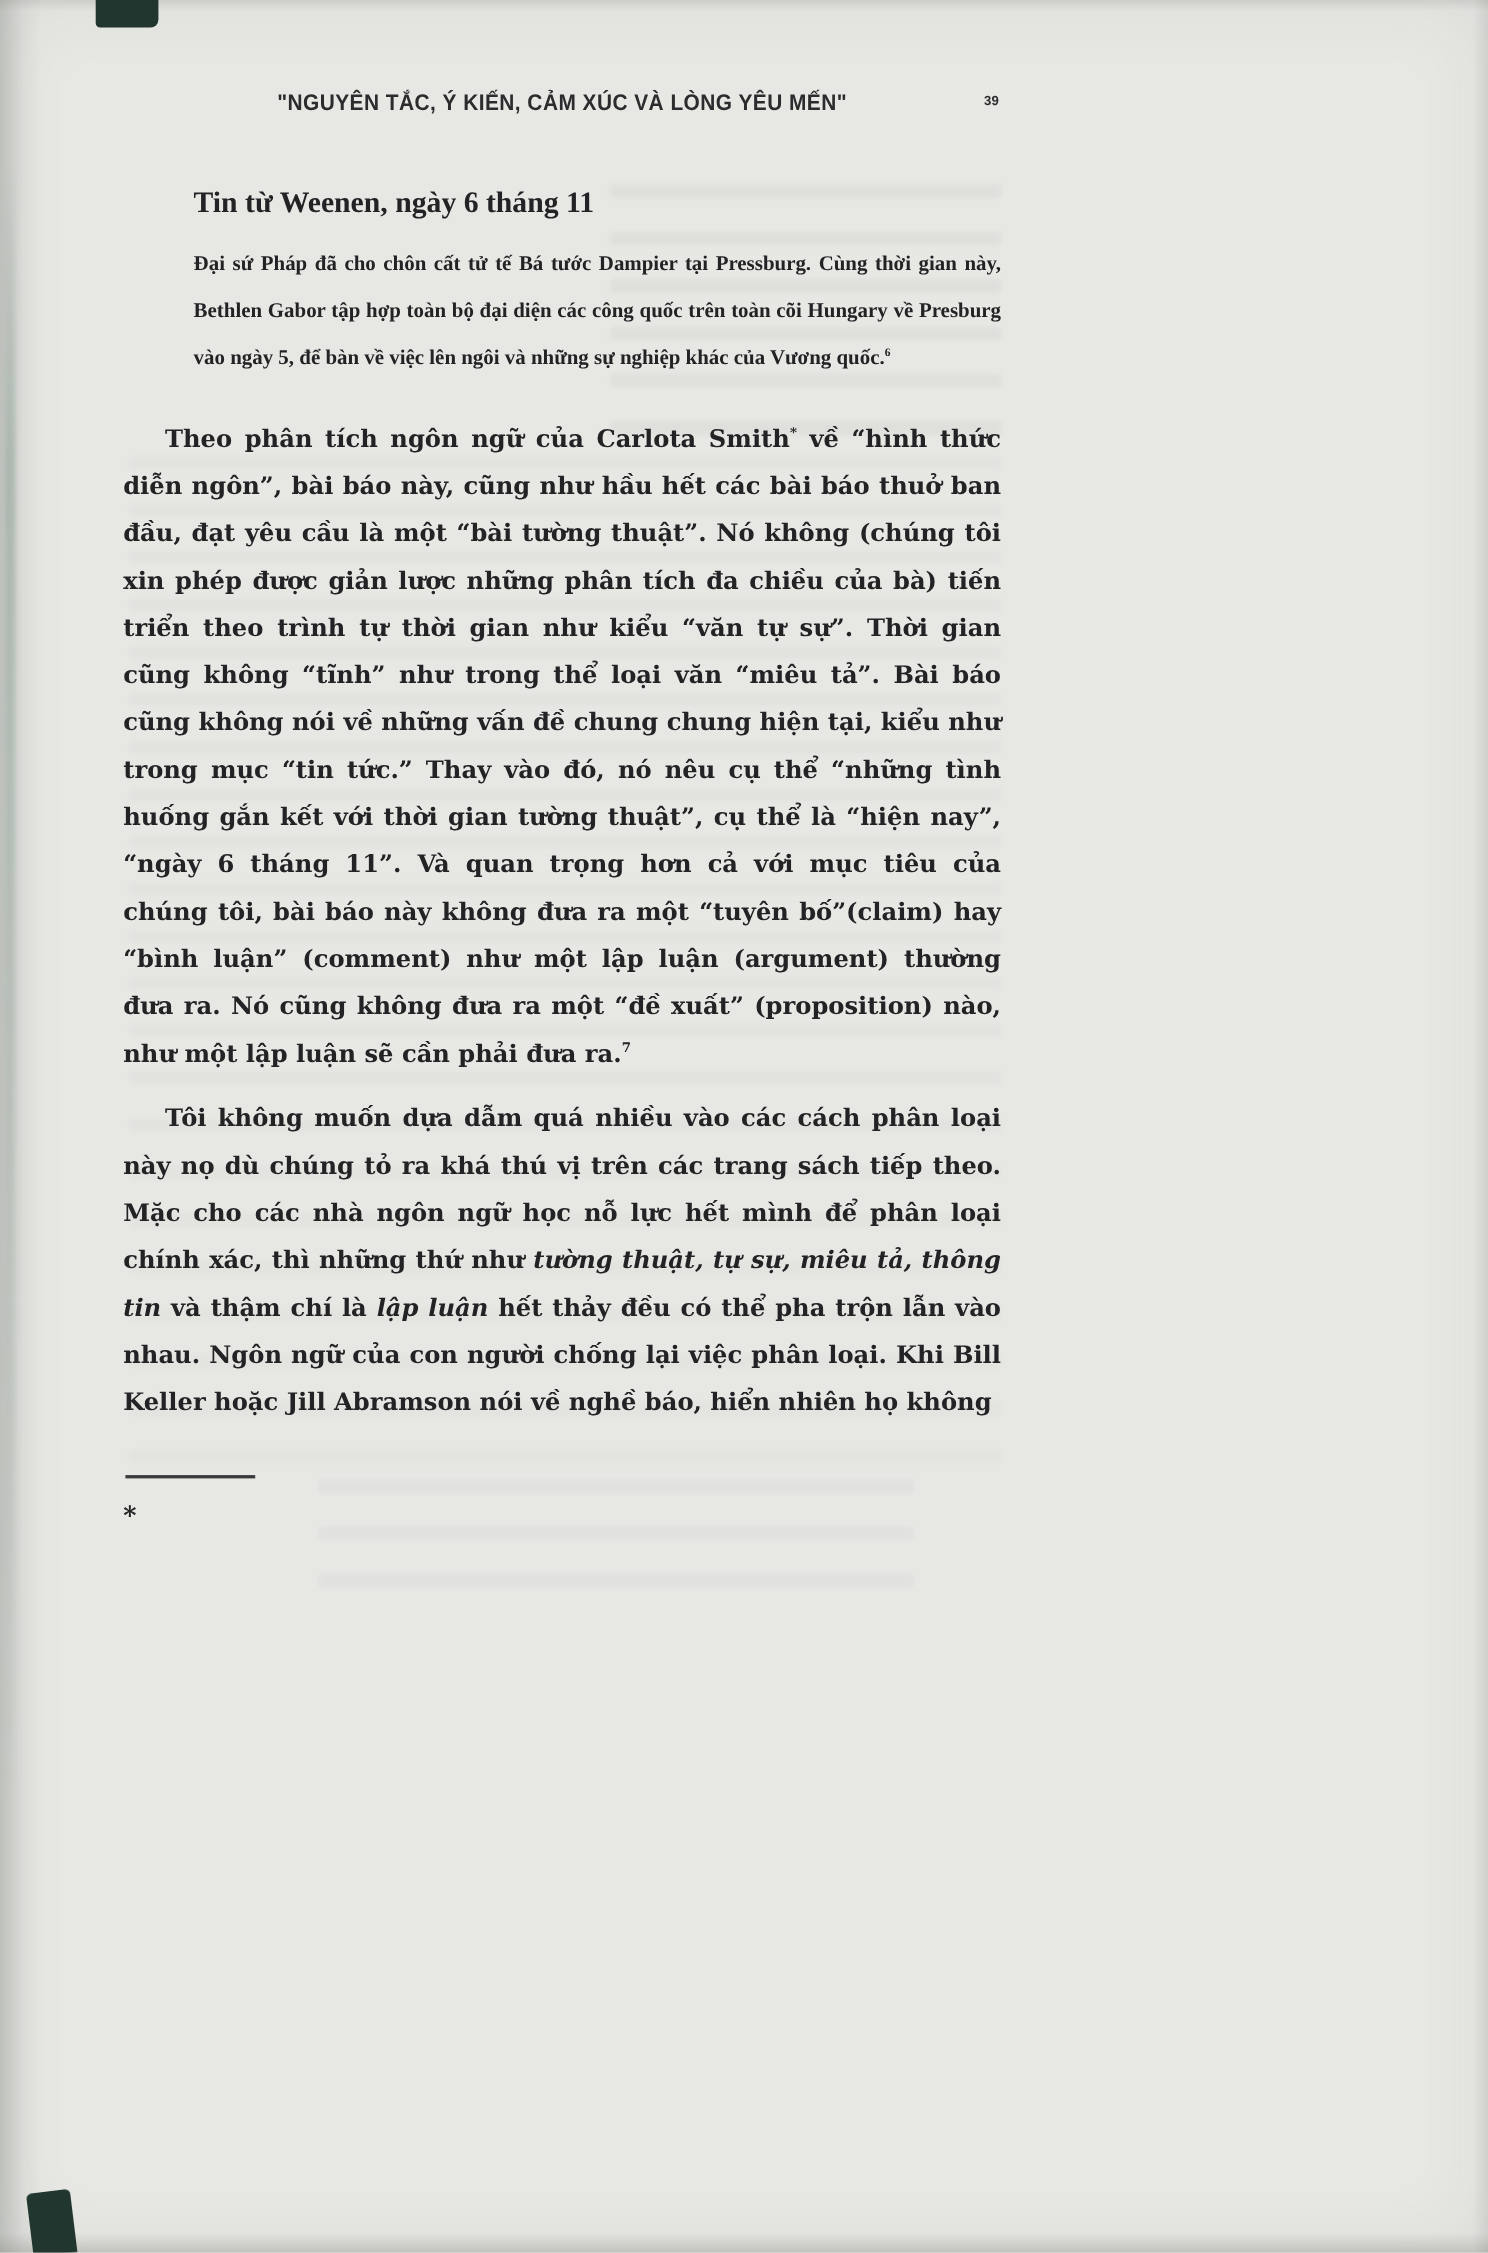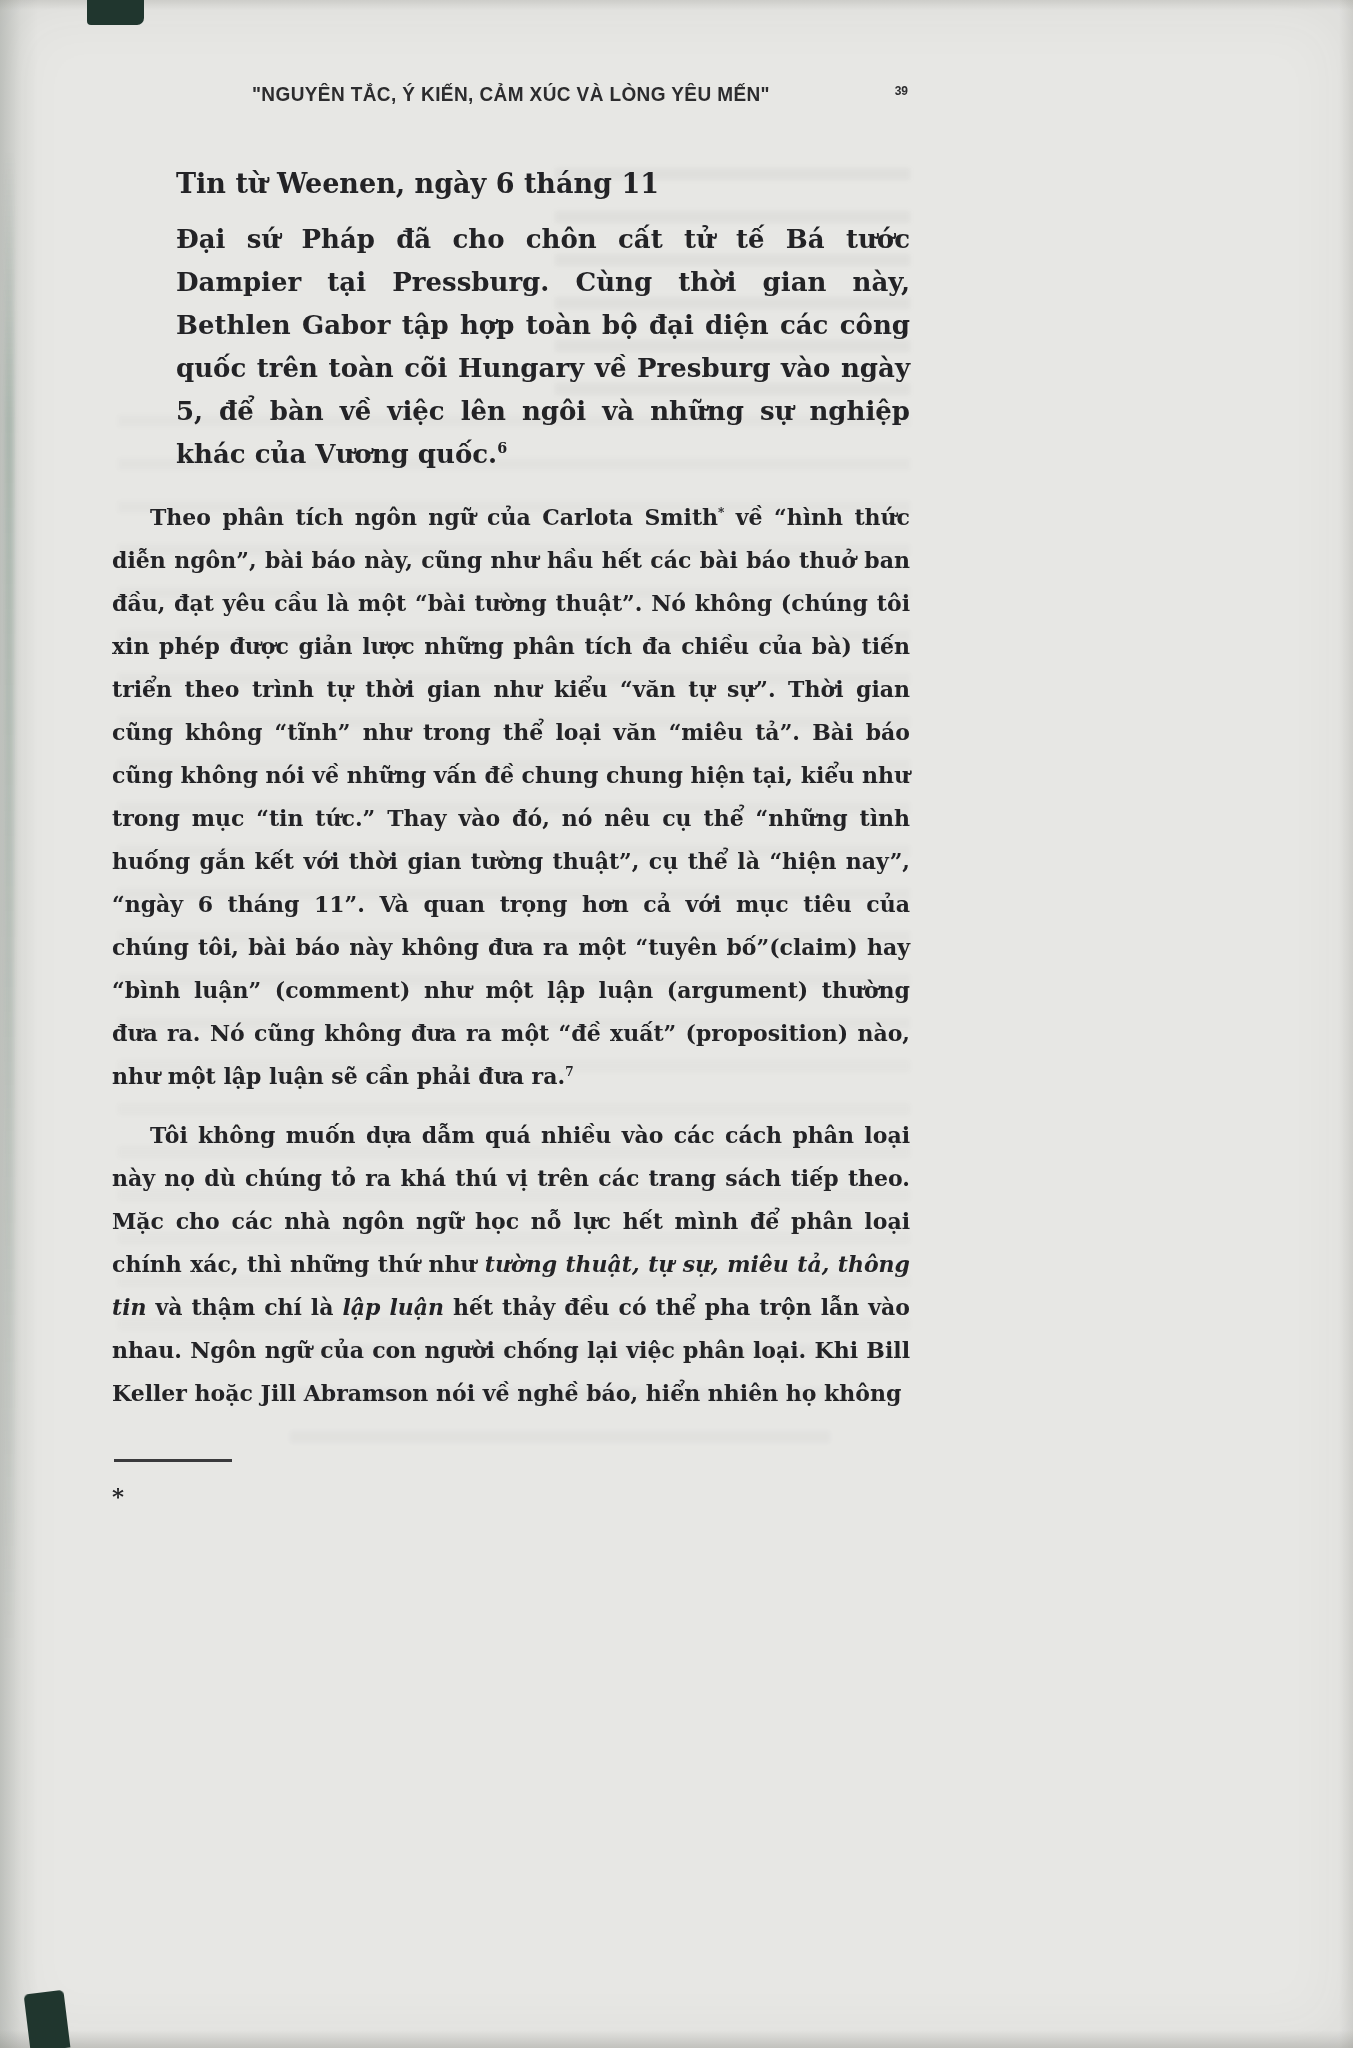--- a/index.html
+++ b/index.html
@@ -77,23 +77,23 @@
     display: block; text-align: center;
     font-size: 19px; font-weight: 700; letter-spacing: 0.4px;
     color: var(--header-ink, #2c2c2e);
     transform: scaleY(1.08);
   }
   .page-number {
     position: absolute; right: 2px; top: 0;
     font-size: 12px; font-weight: 700;
     color: var(--header-ink, #2c2c2e);
   }
-  .quote { margin: 0 0 20px 64px; }
+  .quote { margin: 0 0 31px 64px; font-family: Liberation Serif, serif; }
   .quote-intro { margin: 0 0 14px 0; font-size: 27px; line-height: 40px; }
-  .quote-body  { margin: 0; font-size: 26px; line-height: 43px; text-align: justify; }
+  .quote-body  { margin: 0; font-size: 19px; line-height: 43px; text-align: justify; }
   .body-para {
     margin: 0 0 16px 0;
     font-size: 22px; line-height: 43px;
     text-align: justify; text-indent: 38px;
   }
   sup { font-size: 0.55em; vertical-align: super; line-height: 0; }
   .foot-rule {
     width: 118px; height: 3px; background: #3a3a3c;
     margin: 44px 0 18px 2px; border: none;
   }

